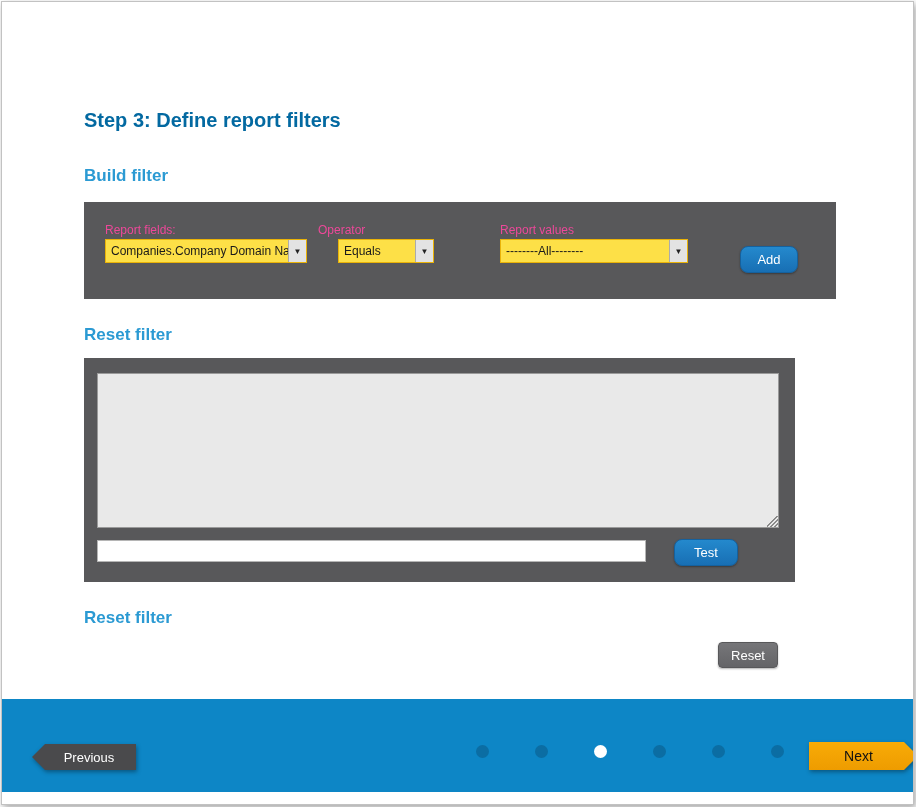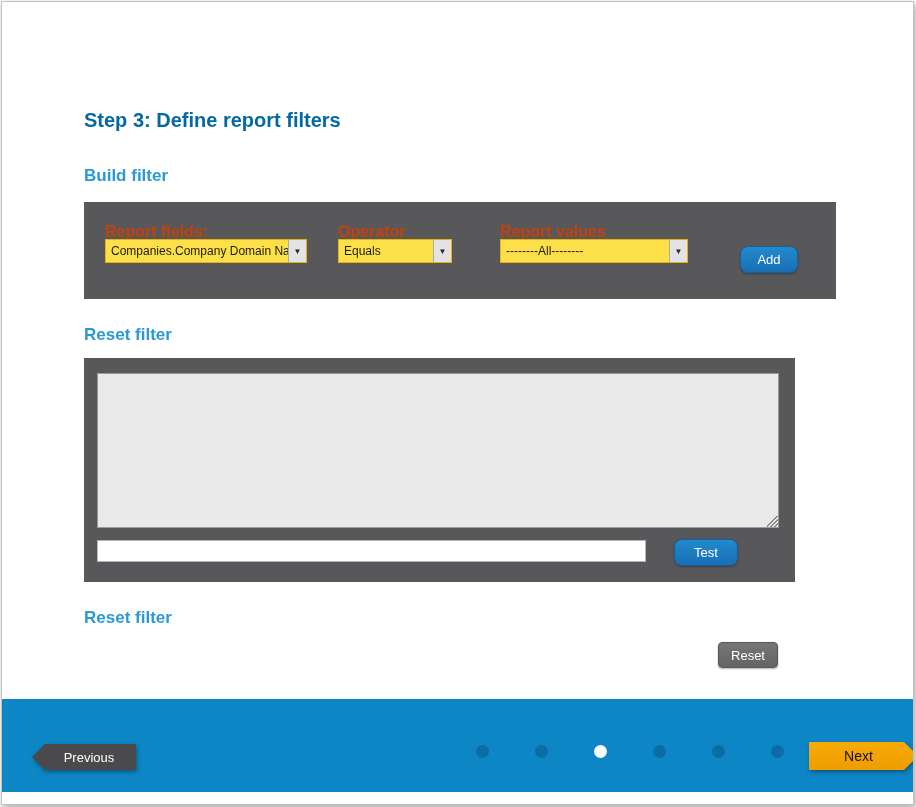--- a/index.html
+++ b/index.html
@@ -36,21 +36,21 @@
 
   .dark-panel {
     position: absolute;
     background: #58585a;
   }
   #build-panel { left: 82px; top: 200px; width: 752px; height: 97px; }
   #test-panel  { left: 82px; top: 356px; width: 711px; height: 224px; }
 
   .field-label {
     position: absolute;
-    color: #c2410c; font-size: 16px; font-weight: bold;
+    color: #ec4899; font-size: 12px; font-weight: normal;
   }
 
   .fake-select {
     position: absolute;
     background: #fde047;
     border: 1px solid #eab308;
     height: 24px;
     display: flex; align-items: center;
     cursor: default;
   }
@@ -61,24 +61,24 @@
     white-space: nowrap; overflow: hidden;
   }
   .fake-select .sel-arrow {
     width: 18px; height: 100%;
     background: #e3e3e3;
     border-left: 1px solid #ababab;
     display: flex; align-items: center; justify-content: center;
     font-size: 8px; color: #222;
   }
   #select-report-fields { left: 103px; top: 237px; width: 202px; }
-  #select-operator      { left: 336px; top: 237px; width: 114px; }
+  #select-operator      { left: 336px; top: 237px; width: 96px; }
   #select-report-values { left: 498px; top: 237px; width: 188px; }
   #label-report-fields  { left: 103px; top: 221px; }
-  #label-operator       { left: 336px; top: 221px; }
+  #label-operator       { left: 316px; top: 221px; }
   #label-report-values  { left: 498px; top: 221px; }
 
   .blue-btn {
     position: absolute;
     background: linear-gradient(#2489cd, #186fb4);
     border: 1px solid #15619e;
     border-radius: 8px;
     color: #ffffff; font-size: 13px;
     font-family: "Liberation Sans", sans-serif;
     cursor: pointer;

